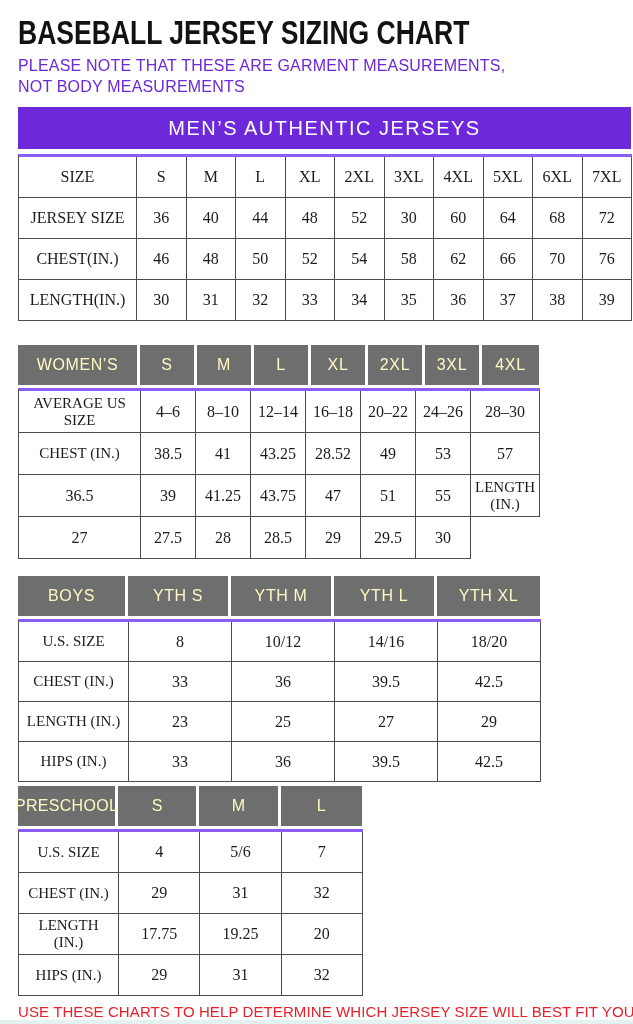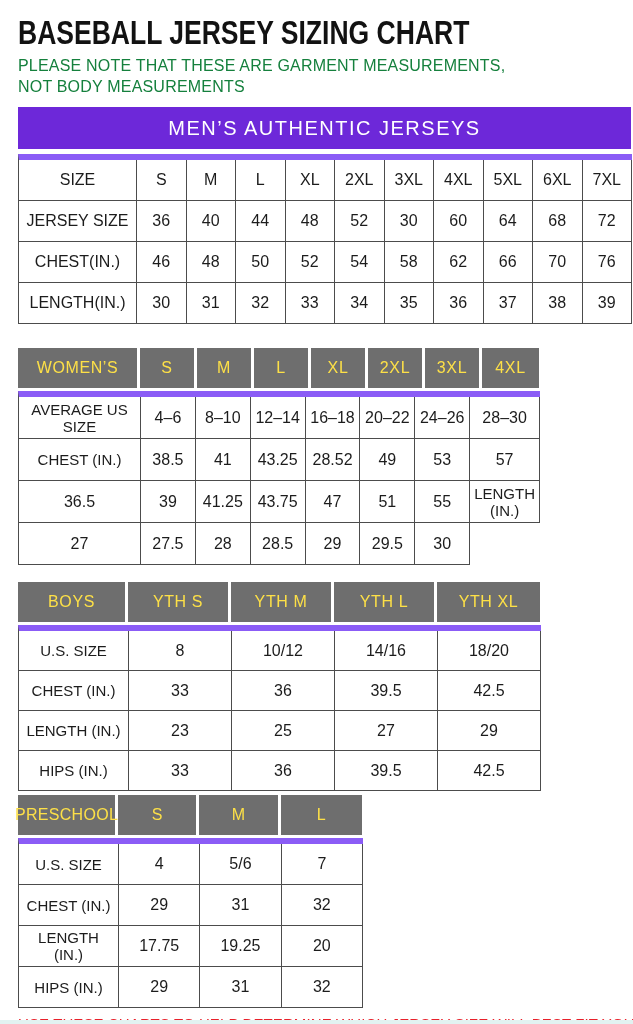--- a/index.html
+++ b/index.html
@@ -8,37 +8,37 @@
     font-family:"Liberation Sans",sans-serif;color:#1c1c1c;
     position:relative;overflow:hidden;
   }
   .page{position:relative;width:511px;height:1024px;padding:14px 0 0 18px;box-sizing:border-box;}
   .title{
     font-size:34px;font-weight:bold;color:#121212;margin:0 0 5px 0;
     transform:scaleX(0.78);transform-origin:left center;white-space:nowrap;
     letter-spacing:0px;line-height:1.1;
   }
   .note{
-    color:#15803d;font-size:16px;line-height:1.28;margin:0 0 10px 0;
+    color:#6d28d9;font-size:16px;line-height:1.28;margin:0 0 10px 0;
     max-width:565px;letter-spacing:0.2px;
   }
   .banner{
     width:613px;height:42px;background:#6d28d9;color:#ffffff;
     display:flex;align-items:center;justify-content:center;
     font-size:20px;letter-spacing:1.5px;margin-bottom:5px;box-sizing:border-box;
   }
   .tbl{box-sizing:border-box;}
   .thead{display:grid;margin-bottom:3px;}
   .hcell{
-    height:40px;background:#6e6e6e;color:#fde047;
+    height:40px;background:#6e6e6e;color:#fef9c3;
     display:flex;align-items:center;justify-content:center;
     font-size:16px;letter-spacing:0.6px;box-sizing:border-box;
   }
   .hcell:not(:last-child){border-right:3px solid #ffffff;}
-  .tbody{display:grid;border-top:6px solid #8b5cf6;border-left:1px solid #4c4c4c;}
+  .tbody{display:grid;border-top:3px solid #8b5cf6;border-left:1px solid #4c4c4c;font-family:Liberation Serif, serif;}
   .cell{
     display:flex;align-items:center;justify-content:center;text-align:center;
     border-right:1px solid #4c4c4c;border-bottom:1px solid #4c4c4c;
     font-size:16px;box-sizing:border-box;background:#ffffff;
   }
   .cell.label{font-size:15px;line-height:1.15;padding:0 4px;}
   .mens  .tbody{grid-template-columns:118px repeat(10,1fr);width:613px;grid-auto-rows:41px;}
   .mens  .cell.label{font-size:16px;}
   .mens{margin-bottom:24px;}
   .womens .thead,.womens .tbody{grid-template-columns:122px repeat(7,1fr);width:521px;}

